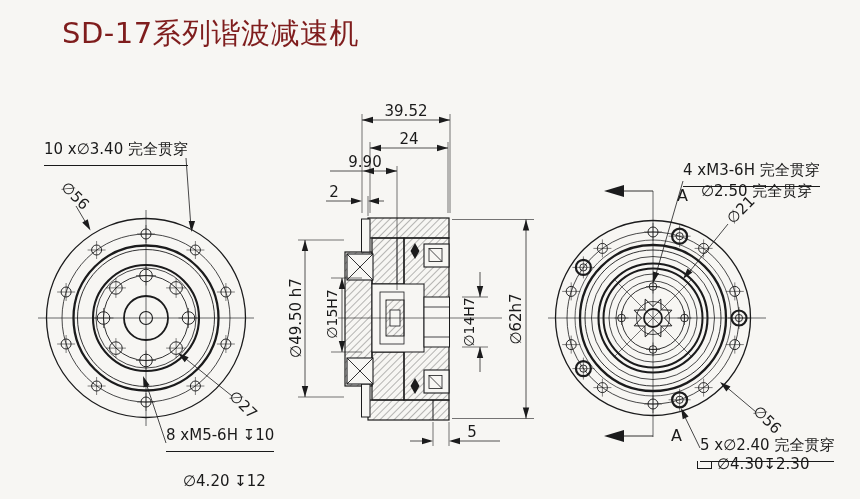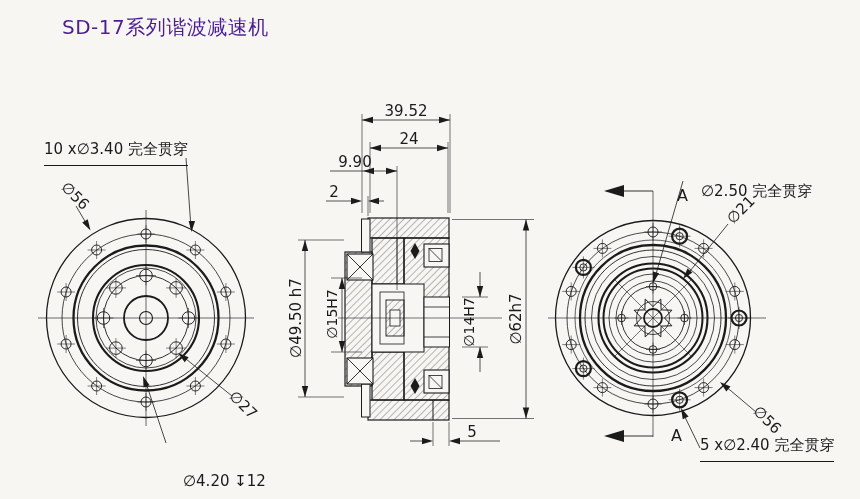--- a/index.html
+++ b/index.html
@@ -1,21 +1,21 @@
 <!DOCTYPE html>
 <html><head>
 <meta charset="utf-8">
 <style>
   html,body{margin:0;padding:0;}
   body{background:#e9e9e7;font-family:"DejaVu Sans",sans-serif;}
   #stage{position:relative;width:860px;height:499px;background:#f7f6f3;overflow:hidden;}
   #stage svg{position:absolute;left:0;top:0;}
   .lbl{position:absolute;font-size:15px;color:#1a1a1a;white-space:nowrap;line-height:1.1;
        font-family:"DejaVu Sans",sans-serif;}
-  .title{position:absolute;left:62px;top:14px;font-size:20px;color:#4c1d95;
+  .title{position:absolute;left:62px;top:14px;font-size:29px;color:#7f1d1d;
          letter-spacing:0.5px;font-weight:500;}
   .ctr{transform:translateX(-50%);}
   .rotm90{transform:translate(-50%,-50%) rotate(-90deg);}
   .rot45{transform:translate(-50%,-50%) rotate(45deg);}
   .rotm45{transform:translate(-50%,-50%) rotate(-45deg);}
   .ul{border-bottom:1.3px solid #1a1a1a;padding-bottom:7px;}
   .sz14{font-size:14px;}
   .sz16{font-size:16px;}
   .cline2{display:flex;align-items:center;}
   .cbore{display:inline-block;width:13px;height:7px;border:1.6px solid #1a1a1a;
@@ -240,32 +240,39 @@
       <use href="#arr" fill="#1b1b1c" stroke="none" transform="translate(681,408) rotate(245)"></use>
     </g>
   </g>
 </svg>
 
   <div class="title">SD-17系列谐波减速机</div>
 
   <div class="lbl ul" style="left:44px;top:141px;">10 x∅3.40 完全贯穿</div>
   <div class="lbl rot45" style="left:75px;top:196px;">∅56</div>
   <div class="lbl rot45" style="left:243px;top:405px;">∅27</div>
+  <div class="lbl ul" style="left:166px;top:427px;">8 xM5-6H ↧10</div>
   <div class="lbl" style="left:183px;top:473px;">∅4.20 ↧12</div>
 
   <div class="lbl ctr" style="left:406px;top:103px;">39.52</div>
   <div class="lbl ctr" style="left:409px;top:131px;">24</div>
-  <div class="lbl ctr" style="left:355px;top:154px;text-align:right;">9.90</div>
+  <div class="lbl ctr" style="left:365px;top:154px;text-align:right;">9.90</div>
   <div class="lbl ctr" style="left:334px;top:184px;">2</div>
   <div class="lbl ctr" style="left:472px;top:424px;">5</div>
   <div class="lbl rotm90" style="left:296px;top:318px;">∅49.50 h7</div>
   <div class="lbl rotm90 sz14" style="left:333px;top:314px;">∅15H7</div>
   <div class="lbl rotm90 sz14" style="left:470px;top:322px;">∅14H7</div>
   <div class="lbl rotm90" style="left:516px;top:319px;">∅62h7</div>
 
+  <div class="lbl ul" style="left:683px;top:162px;">4 xM3-6H 完全贯穿</div>
   <div class="lbl" style="left:701px;top:183px;">∅2.50 完全贯穿</div>
   <div class="lbl sz16" style="left:677px;top:187px;">A</div>
   <div class="lbl rotm45" style="left:741px;top:210px;">∅21</div>
   <div class="lbl rot45" style="left:767px;top:420px;">∅56</div>
   <div class="lbl sz16" style="left:671px;top:427px;">A</div>
   <div class="lbl ul" style="left:700px;top:437px;">5 x∅2.40 完全贯穿</div>
+  <div class="lbl cline2" style="left:697px;top:456px;">
+    <span class="cbore"></span>
+    <span>∅4.30</span>
+    <span>↧2.30</span>
+  </div>
 
 </div>
 
 </body></html>

